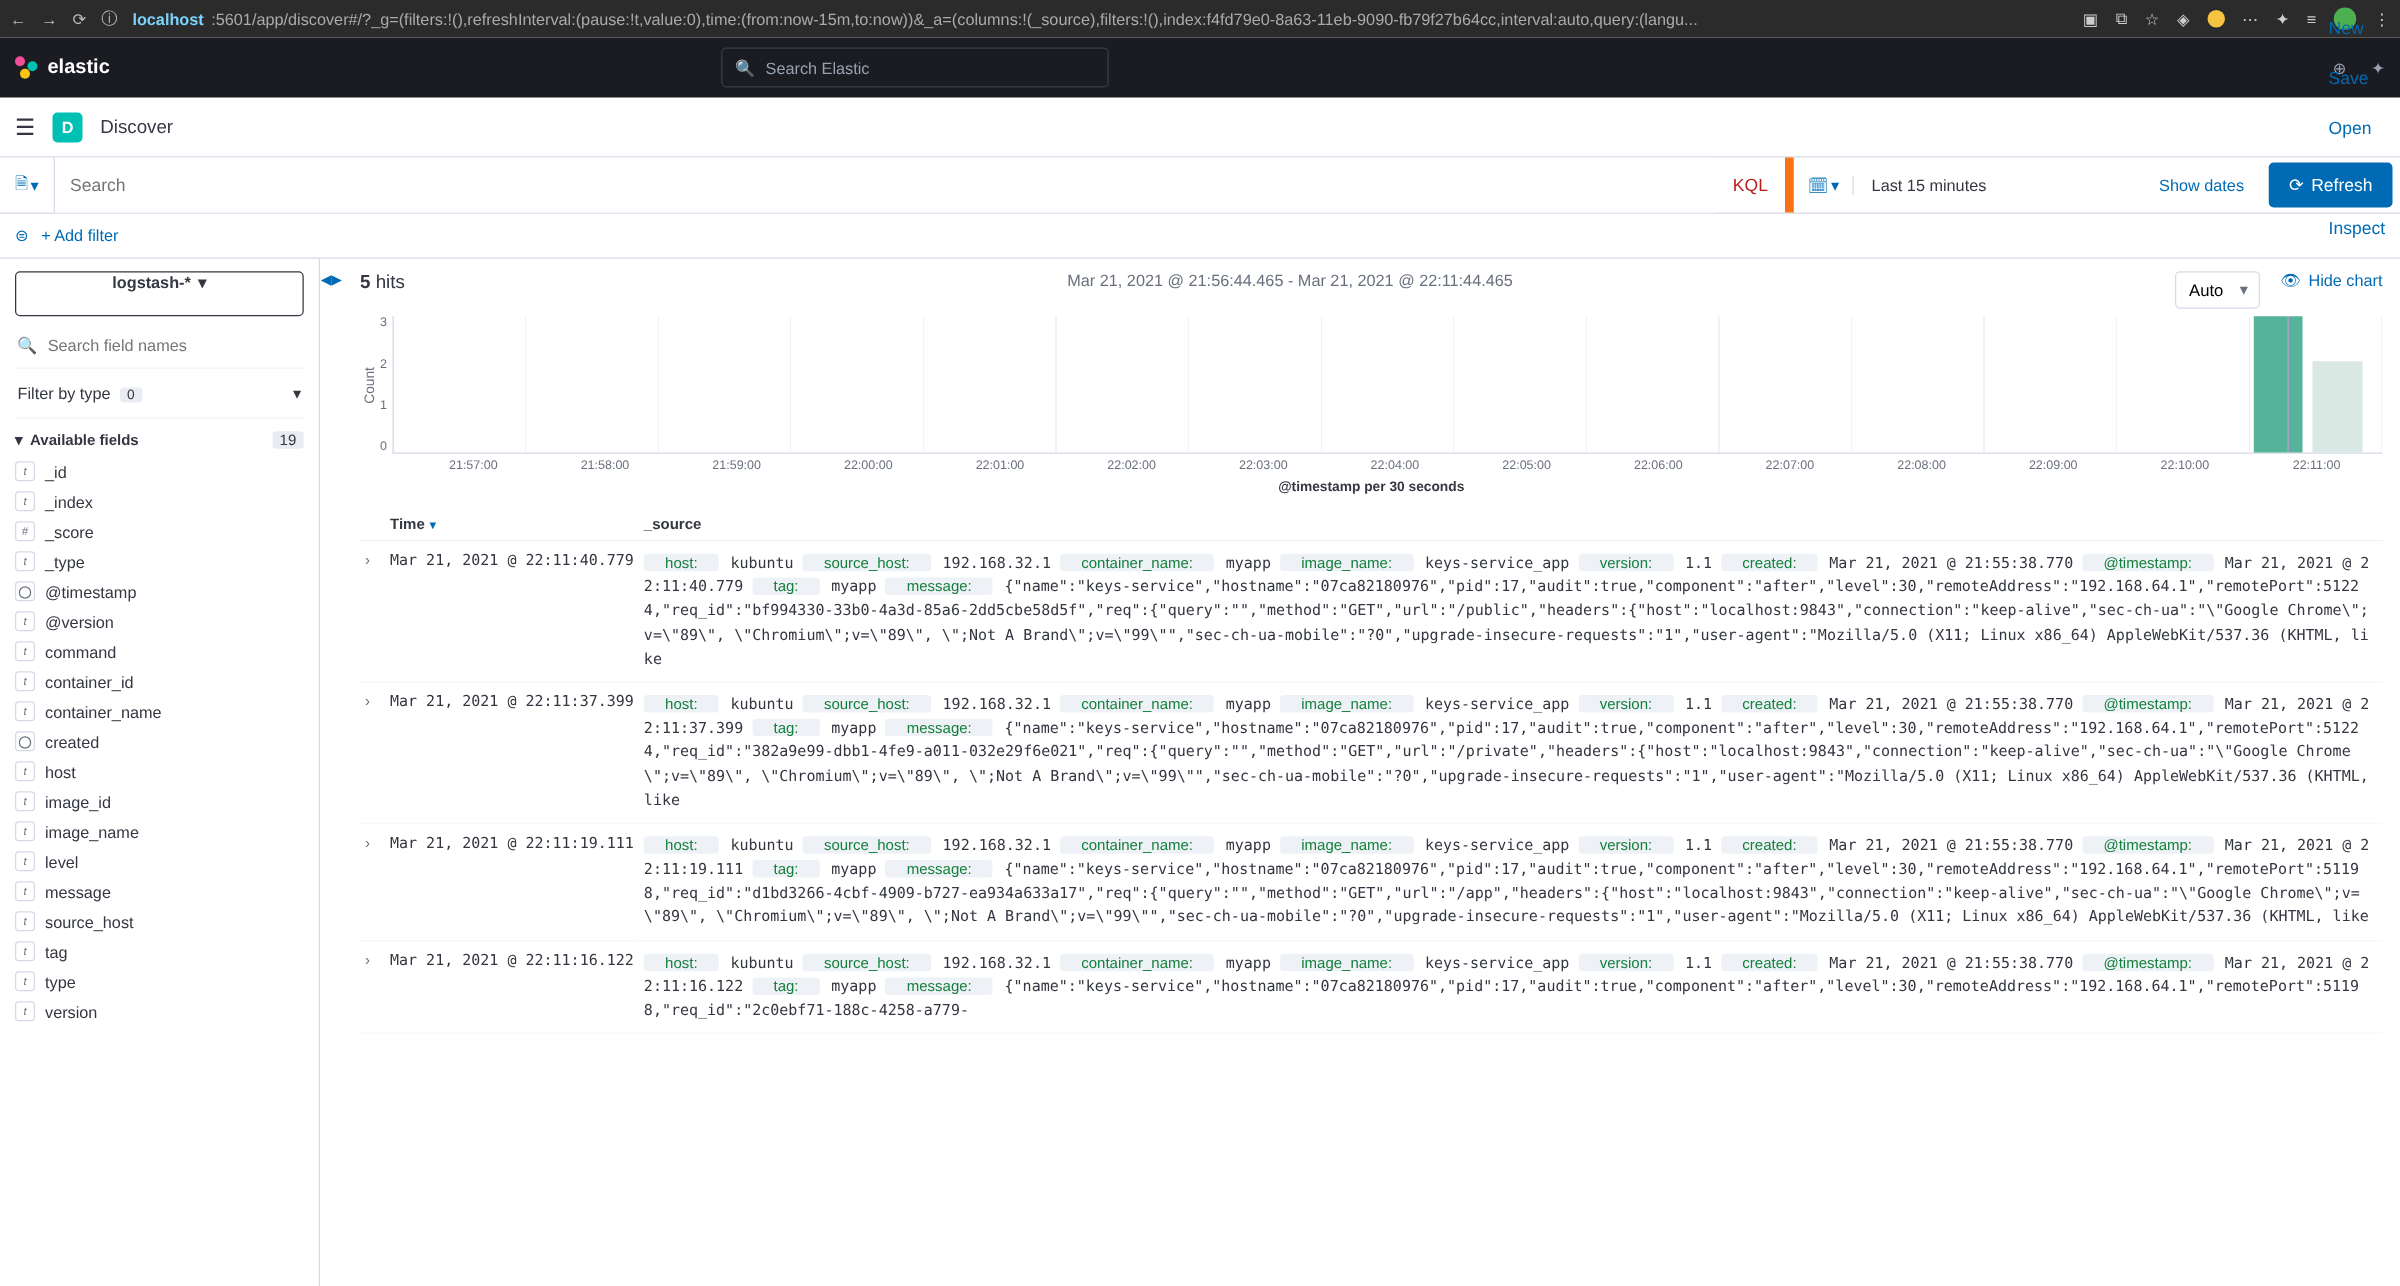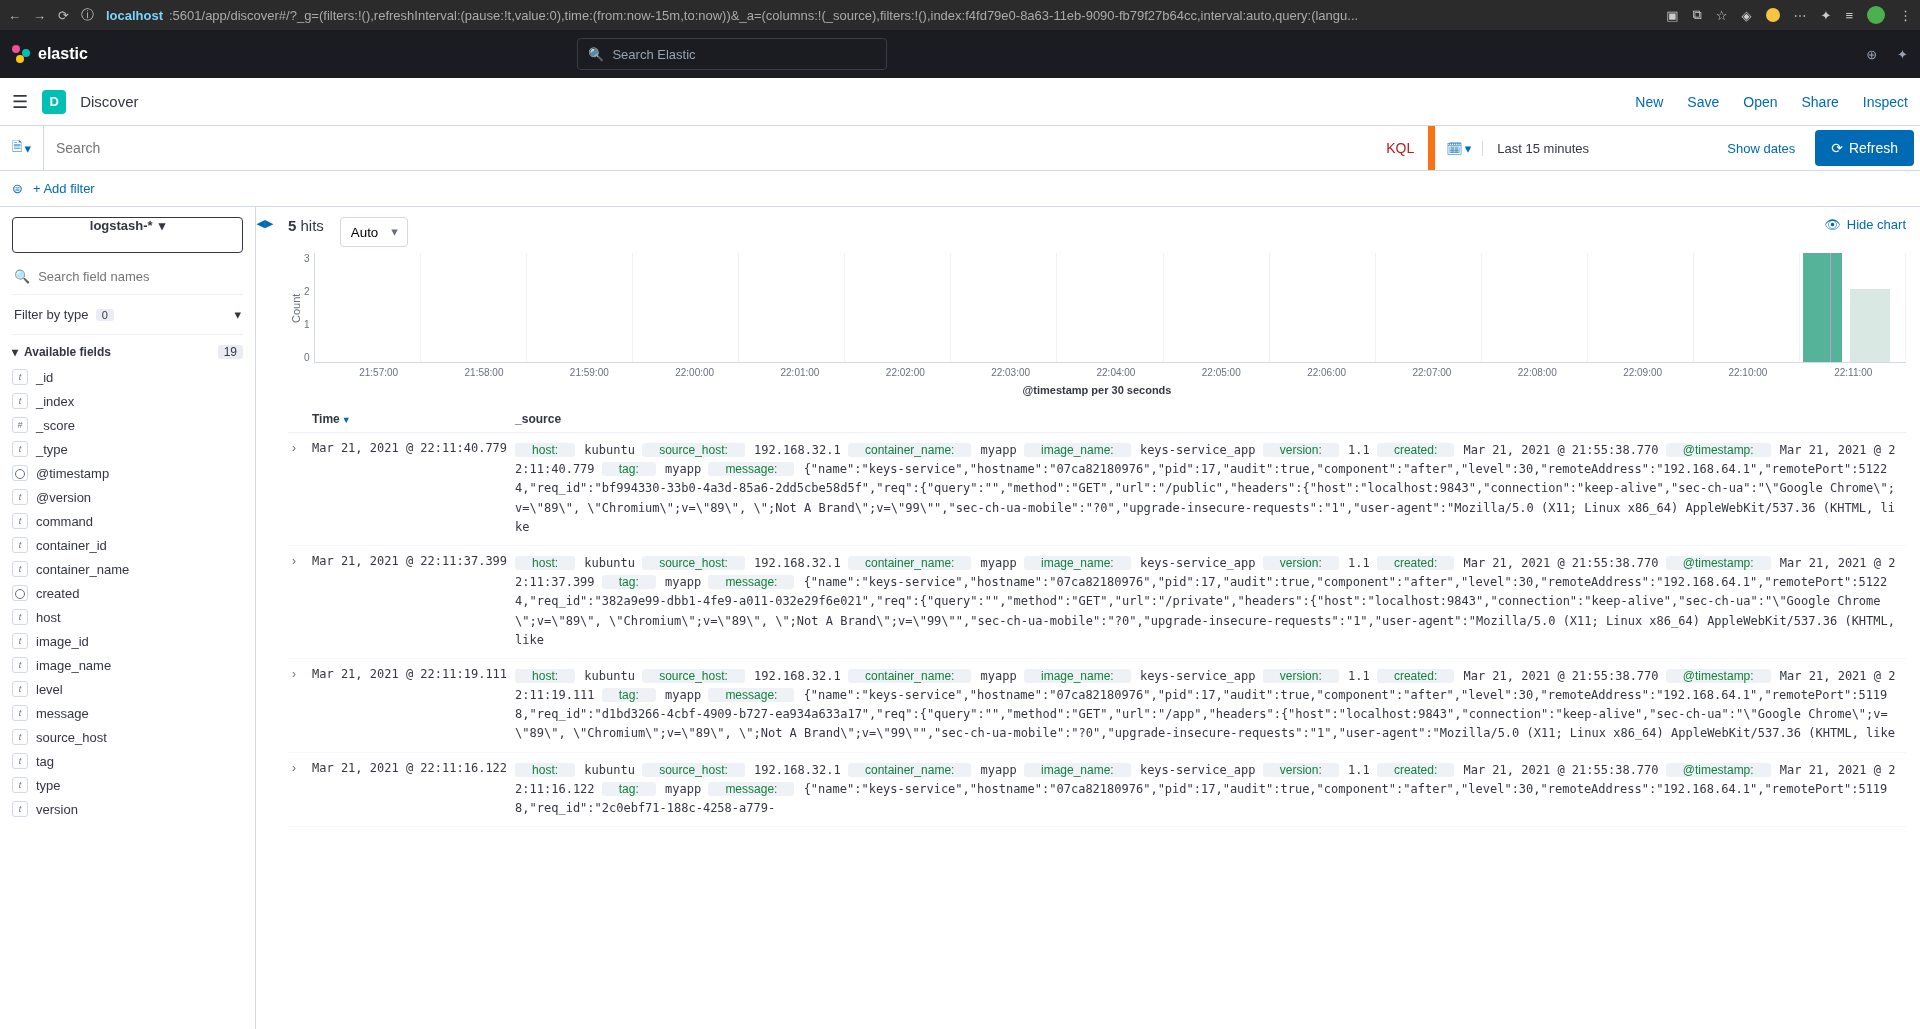--- a/index.html
+++ b/index.html
@@ -21,21 +21,21 @@
 .eh .logo-ico{width:18px;height:18px;position:relative;}
 .eh .logo-ico span{position:absolute;width:8px;height:8px;border-radius:50%;}
 .eh .search { margin:0 auto; width:310px; height:32px; border:1px solid #3a3d45; border-radius:4px; display:flex; align-items:center; padding:0 10px; gap:8px; color:#98a2b3;}
 .eh .right{margin-left:auto;display:flex;gap:20px;align-items:center;color:#98a2b3;}
 
 
 .appnav{height:48px;border-bottom:1px solid #d3dae6;display:flex;align-items:center;padding:0 12px;gap:14px;}
 .ham{font-size:18px;color:#343741;}
 .d-badge{width:24px;height:24px;border-radius:4px;background:#00bfb3;color:#fff;display:flex;align-items:center;justify-content:center;font-weight:700;font-size:13px;}
 .appnav .title{font-size:15px;}
-.appnav .links{margin-left:auto;display:flex;gap:24px;}
+.appnav .links{margin-left:auto;display:flex;gap:24px;flex-direction:column;}
 .appnav .links a{color:#006bb4;text-decoration:none;font-size:14px;}
 
 
 .qbar{display:flex;border-bottom:1px solid #d3dae6;height:45px;}
 .qbar .dp{width:44px;border-right:1px solid #d3dae6;display:flex;align-items:center;justify-content:center;color:#006bb4;gap:2px;}
 .qbar input.search{flex:1;border:none;padding:0 12px;font-size:14px;outline:none;}
 .qbar .kql{padding:0 14px;display:flex;align-items:center;color:#b91c1c;font-size:14px;border-right:7px solid #f97316;}
 .qbar .timesel{display:flex;align-items:center;}
 .qbar .cal{width:48px;display:flex;align-items:center;justify-content:center;color:#006bb4;gap:2px;border-right:1px solid #d3dae6;}
 .qbar .tval{padding:0 14px;color:#343741;width:230px;}
@@ -275,20 +275,21 @@
           <span>version</span>
         </div>
       </div>
   </div>
 
   <div class="collapse">◀▶</div>
 
   <div class="content">
     <div class="tophits">
       <div class="h"><b>5</b> <span>hits</span></div>
+      <div class="drange">Mar 21, 2021 @ 21:56:44.465 - Mar 21, 2021 @ 22:11:44.465</div>
       <div class="selwrap">
         <select><option>Auto</option></select>
       </div>
       <div class="hide">
           <span>👁</span>
           <span>Hide chart</span>
         </div>
     </div>
 
     <div class="chart">

